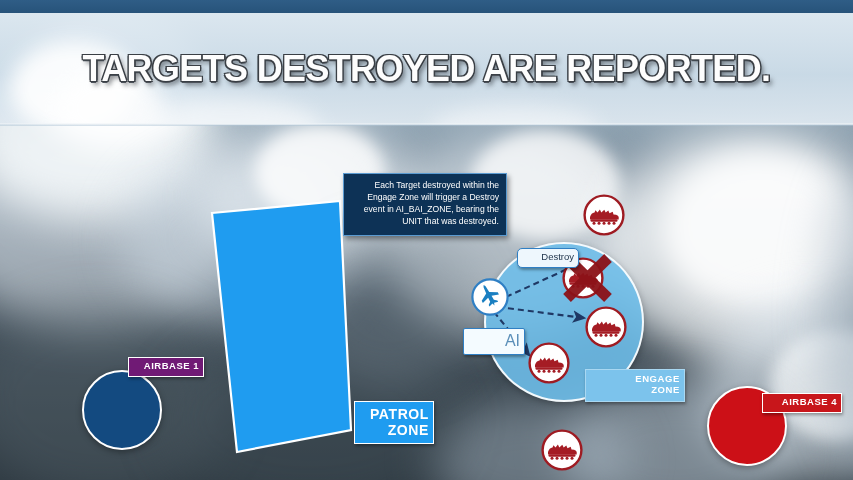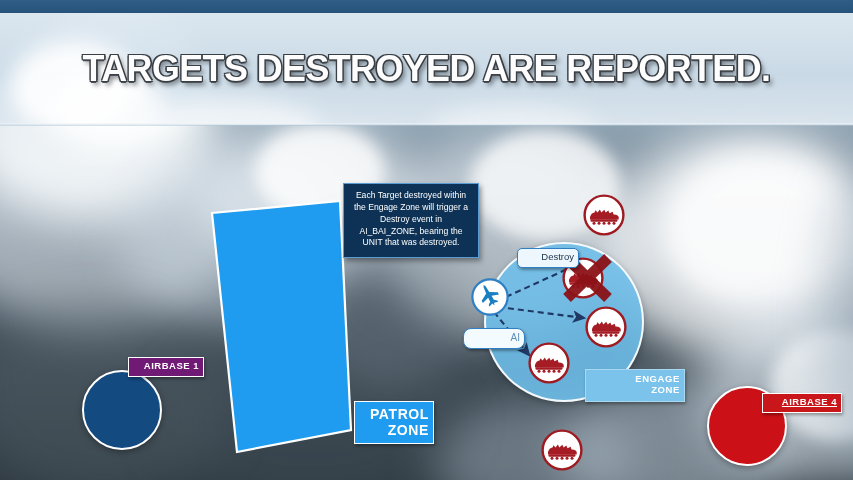--- a/index.html
+++ b/index.html
@@ -108,21 +108,20 @@
   }
   .chip-airbase4 {
     left: 762px; top: 393px;
     width: 80px; padding: 3px 4px 4px;
     background: #c8161b;
     border: 1.6px solid #ffffff;
     color: #ffffff;
     font-size: 9.5px;
     font-weight: bold;
     letter-spacing: .5px;
-    text-decoration: underline;
   }
   .chip-patrol {
     left: 354px; top: 401px;
     width: 80px; padding: 4px 4px 5px;
     background: #1f9cf0;
     border: 1.6px solid #ffffff;
     color: #ffffff;
     font-size: 14px;
     font-weight: bold;
     letter-spacing: .6px;
@@ -136,46 +135,46 @@
     font-size: 9.5px;
     font-weight: bold;
     letter-spacing: .6px;
   }
   .chip-ai {
     left: 463px; top: 328px;
     width: 62px; padding: 3px 4px 4px;
     background: #f4fbff;
     border: 1.5px solid #2f7fc4;
     color: #5b8fb9;
-    font-size: 10px;
-    border-radius: 8px;
+    font-size: 16px;
+    border-radius: 2px;
   }
   .chip-destroy {
     left: 517px; top: 248px;
     width: 62px; padding: 3px 4px 4px;
     background: #eef7fd;
     border: 1.5px solid #2f7fc4;
     color: #21364d;
     font-size: 9.5px;
     border-radius: 5px;
   }
 
   
   .callout {
     position: absolute;
-    left: 343px; top: 183px;
-    width: 136px;
+    left: 343px; top: 173px;
+    width: 164px;
     box-sizing: border-box;
     padding: 6px 7px 8px;
     background: #0d3256;
     border: 1.6px solid #5b9bd1;
     color: #ffffff;
     font-size: 8.6px;
     line-height: 1.38;
-    text-align: center;
+    text-align: right;
     z-index: 35;
     box-shadow: 2px 3px 5px rgba(0,0,0,0.4);
   }
 
   
   .patrol-zone {
     position: absolute;
     left: 200px; top: 190px;
     width: 170px; height: 275px;
     z-index: 18;

